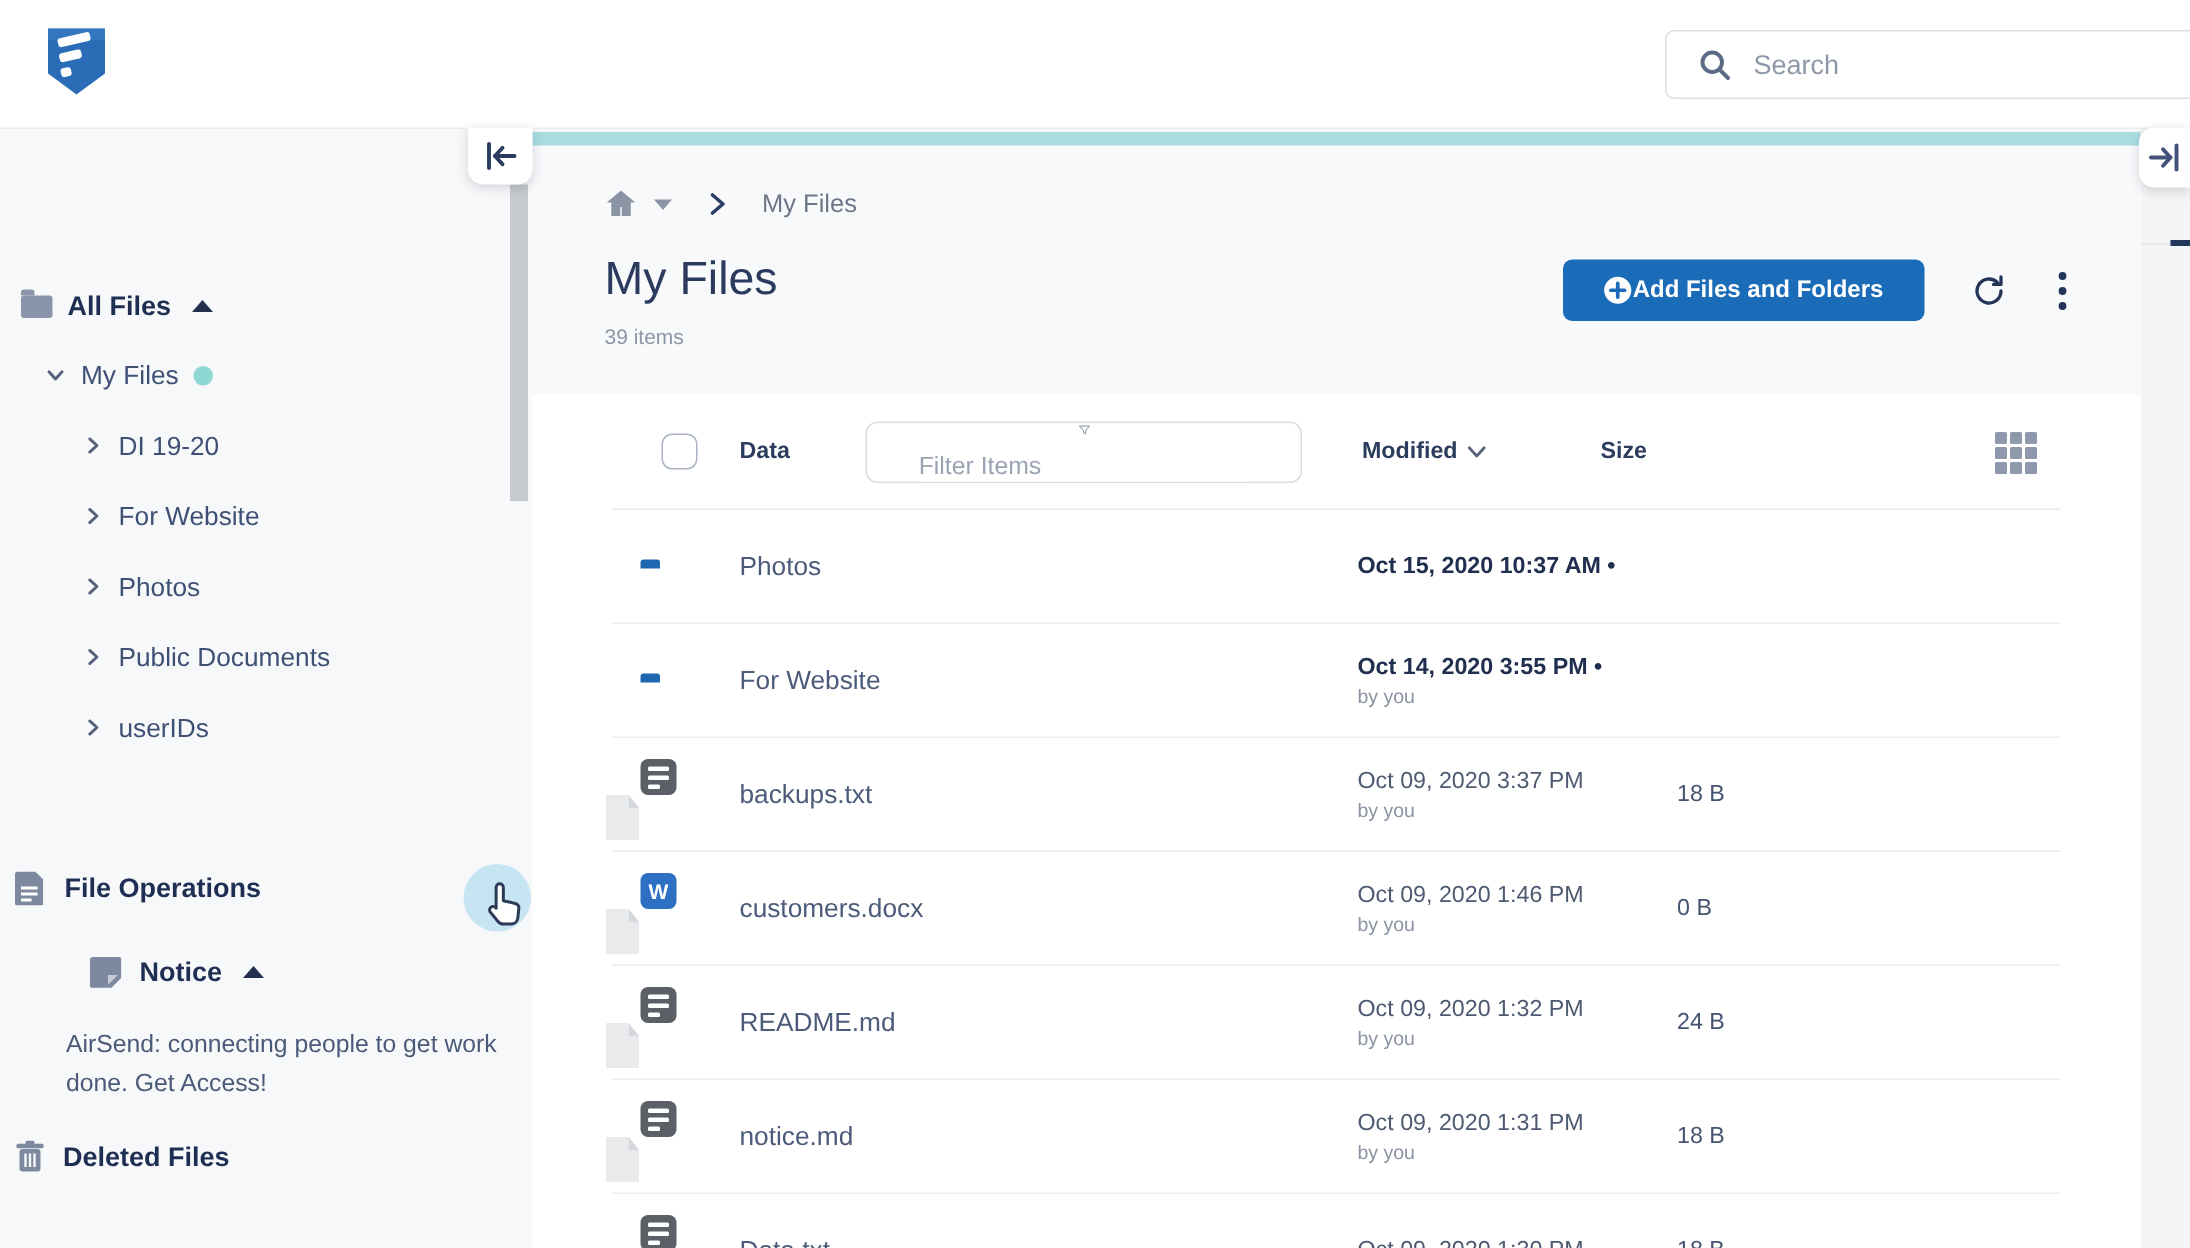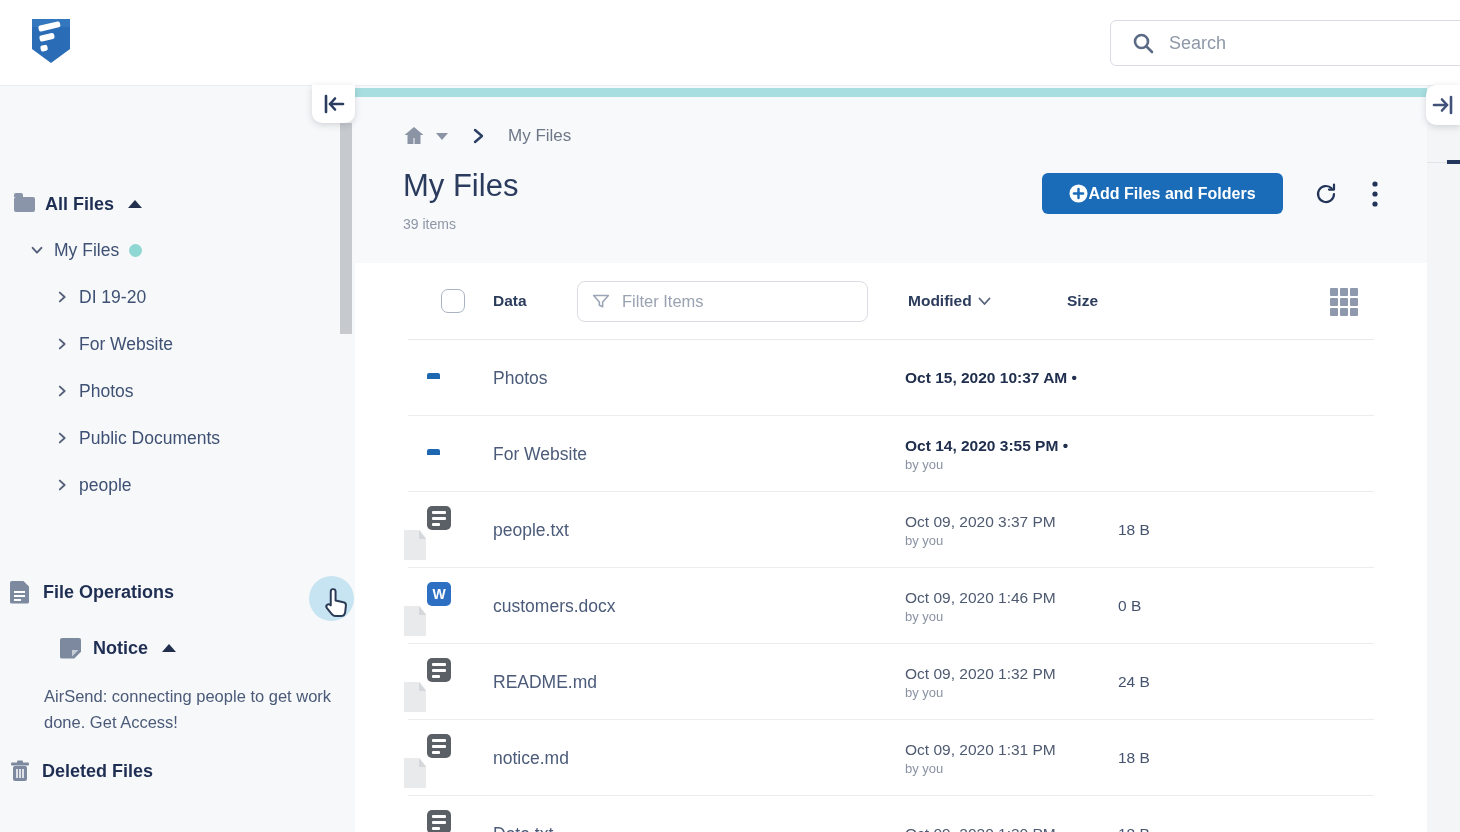--- a/index.html
+++ b/index.html
@@ -61,21 +61,21 @@
   #sheet { position:absolute; left:0; top:177px; width:1072px; height:569px; background:#fff; overflow:hidden; }
   #table-header { position:absolute; left:0; top:0; width:100%; height:77px; }
   #table-header::after { content:""; position:absolute; left:53px; right:53px; bottom:0; height:1px; background:#e7e9ec; }
   #select-all { position:absolute; left:86px; top:26px; width:24px; height:24px; border:1.5px solid #a9b3c2;
     border-radius:7px; background:#fff; cursor:pointer; }
   .col-label { position:absolute; top:29px; font-size:15.5px; font-weight:700; color:#2c3c5c; }
   #col-name { left:138px; }
   #col-modified { left:553px; display:flex; align-items:center; gap:6px; cursor:pointer; }
   #col-size { left:712px; }
   #filter-box { position:absolute; left:222px; top:18px; width:291px; height:41px; border:1px solid #dadde2;
-    border-radius:8px; background:#fff; display:flex; align-items:center; padding:0 12px; gap:10px; }
+    border-radius:8px; background:#fff; display:flex; align-items:center; padding:0 12px; gap:10px;flex-direction:column; }
   #filter-input { border:none; outline:none; flex:1; font-size:16.5px; color:#3c4a63; font-family:"Liberation Sans",sans-serif; }
   #filter-input::placeholder { color:#9aa3b2; }
   #view-btn { position:absolute; left:975px; top:25px; background:none; border:none; cursor:pointer; }
   .grid-ico { display:grid; grid-template-columns:repeat(3,8px); grid-template-rows:repeat(3,8px); gap:2px; }
   .grid-ico i { background:#8e99ad; border-radius:1px; }
 
   #rows { position:absolute; left:0; top:77px; width:100%; }
   .frow { position:relative; width:100%; height:76px; cursor:pointer; }
   .frow::after { content:""; position:absolute; left:53px; right:53px; bottom:0; height:1px; background:#ededef; }
   .cell-icon { position:absolute; left:72px; top:50%; transform:translateY(-50%); }
@@ -179,21 +179,21 @@
       <div class="side-row" style="left: 55px; top: 337px;">
         <svg width="14" height="14" viewBox="0 0 16 16">
           <polyline points="5.5,3 11,8 5.5,13" fill="none" stroke="#55617a" stroke-width="2.2" stroke-linecap="round" stroke-linejoin="round"></polyline>
         </svg>
         <span class="tree-label" style="color:#3e5174">Public Documents</span>
       </div>
       <div class="side-row" style="left: 55px; top: 384px;">
         <svg width="14" height="14" viewBox="0 0 16 16">
           <polyline points="5.5,3 11,8 5.5,13" fill="none" stroke="#55617a" stroke-width="2.2" stroke-linecap="round" stroke-linejoin="round"></polyline>
         </svg>
-        <span class="tree-label" style="color:#3e5174">people</span>
+        <span class="tree-label" style="color:#3e5174">userIDs</span>
       </div>
       <div class="side-row" style="left: 30px; top: 433px;">
         <svg width="14" height="14" viewBox="0 0 16 16">
           <polyline points="5.5,3 11,8 5.5,13" fill="none" stroke="#55617a" stroke-width="2.2" stroke-linecap="round" stroke-linejoin="round"></polyline>
         </svg>
         <span class="tree-label" style="color:#3e5174">Team Folders</span>
         <span class="dot" style="background:#3aa0f4"></span>
       </div>
       <div class="side-row" style="left: 30px; top: 472px;">
         <svg width="14" height="14" viewBox="0 0 16 16">
@@ -313,21 +313,21 @@
           <span class="cell-icon"><span class="folder-ico"></span></span>
           <span class="cell-name">For Website</span>
           <span class="cell-mod"><span class="mod-date">Oct 14, 2020 3:55 PM •</span><div class="mod-by">by you</div></span>
         </div>
         <div class="frow file">
           <span class="cell-icon"><span class="file-ico"><span class="page"></span><span class="fold"></span><span class="sq">
                 <i></i>
                 <i></i>
                 <i></i>
               </span></span></span>
-          <span class="cell-name">people.txt</span>
+          <span class="cell-name">backups.txt</span>
           <span class="cell-mod"><span class="mod-date">Oct 09, 2020 3:37 PM</span><div class="mod-by">by you</div></span>
           <span class="cell-size">18 B</span>
         </div>
         <div class="frow file">
           <span class="cell-icon"><span class="file-ico word"><span class="page"></span><span class="fold"></span><span class="sq">W</span></span></span>
           <span class="cell-name">customers.docx</span>
           <span class="cell-mod"><span class="mod-date">Oct 09, 2020 1:46 PM</span><div class="mod-by">by you</div></span>
           <span class="cell-size">0 B</span>
         </div>
         <div class="frow file">

